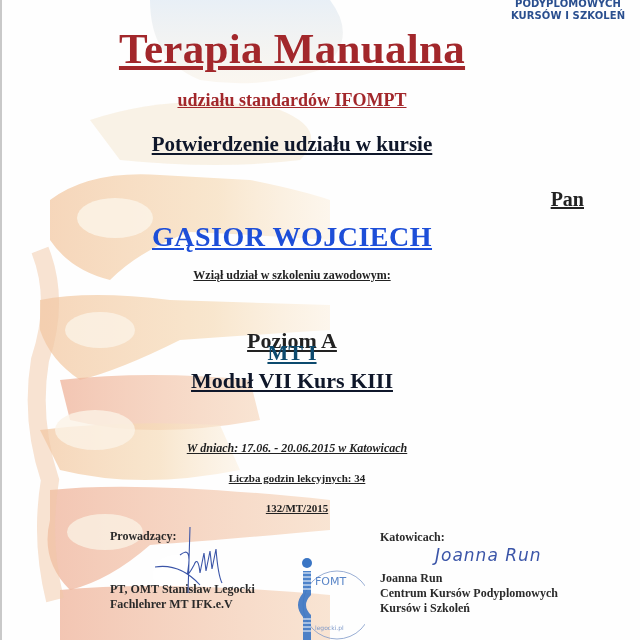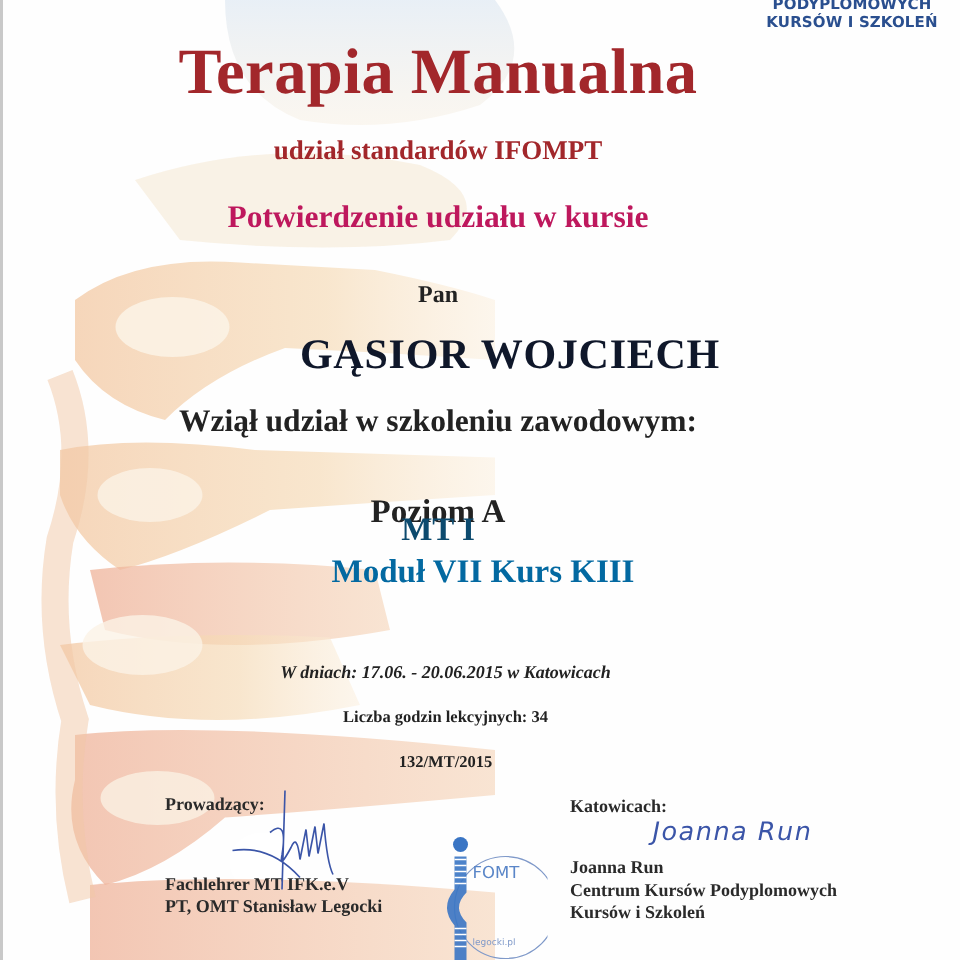--- a/index.html
+++ b/index.html
@@ -1,30 +1,30 @@
 <!DOCTYPE html>
 <html><head>
 <meta charset="utf-8">
 <style>
   html, body { margin: 0; padding: 0; }
   body { width: 640px; height: 640px; overflow: hidden; background: #ffffff; font-family: "Liberation Serif", serif; }
   .page { position: relative; width: 640px; height: 640px; background: #fefefe; overflow: hidden; }
   .left-edge { position: absolute; left: 0; top: 0; width: 2px; height: 640px; background: #c9c9c9; }
   .spine { position: absolute; left: 0; top: 0; width: 640px; height: 640px; pointer-events: none; }
-  .abs { position: absolute; left: 0; width: 584px; text-align: center; white-space: nowrap; }
+  .abs { position: absolute; left: 0; width: 584px; text-align: center; white-space: nowrap; text-decoration: underline; }
   .header-logo { position: absolute; top: -2px; left: 498px; width: 140px; text-align: center; font-family: "DejaVu Sans", sans-serif; font-weight: bold; font-size: 10px; line-height: 12px; color: #2a4f8f; letter-spacing: 0.1px; }
   .title { top: 24px; font-size: 43px; font-weight: bold; color: #a2272b; letter-spacing: 0.3px; }
   .subtitle { top: 90px; font-size: 18px; font-weight: bold; color: #a2272b; }
-  .confirm { top: 132px; font-size: 21px; font-weight: bold; color: #be185d; }
-  .salutation { top: 188px; font-size: 16px; font-weight: bold; color: #222; }
-  .name { top: 221px; font-size: 28px; font-weight: bold; color: #0f172a; letter-spacing: 0.5px; padding-left: 48px; }
-  .participated { top: 268px; font-size: 21px; font-weight: bold; color: #222; }
+  .confirm { top: 132px; font-size: 21px; font-weight: bold; color: #0f172a; }
+  .salutation { top: 188px; font-size: 20px; font-weight: bold; color: #222; text-align: right; }
+  .name { top: 221px; font-size: 28px; font-weight: bold; color: #1d4ed8; letter-spacing: 0.5px; }
+  .participated { top: 268px; font-size: 12px; font-weight: bold; color: #222; }
   .course1 { top: 328px; font-size: 22px; font-weight: bold; color: #222; line-height: 26px; }
   .course2 { top: 340px; font-size: 22px; font-weight: bold; color: #0c4a6e; line-height: 26px; }
-  .course3 { top: 368px; font-size: 22px; font-weight: bold; color: #0369a1; line-height: 26px; margin-left: 30px; }
+  .course3 { top: 368px; font-size: 22px; font-weight: bold; color: #0f172a; line-height: 26px; }
   .dates { top: 441px; font-size: 12px; font-weight: bold; font-style: italic; color: #222; left: 5px; }
   .hours { top: 472px; font-size: 11px; font-weight: bold; color: #222; left: 5px; }
   .number { top: 502px; font-size: 11px; font-weight: bold; color: #222; left: 5px; }
   .sig-block { position: absolute; white-space: nowrap; font-weight: bold; color: #2a2a2a; }
   .left-sig { left: 110px; top: 529px; width: 200px; }
   .right-sig { left: 380px; top: 530px; width: 240px; }
   .sig-label { font-size: 12px; }
   .sig-line { font-size: 12px; line-height: 15px; }
   .signature { position: absolute; pointer-events: none; }
   .fomt-logo { position: absolute; left: 285px; top: 555px; width: 80px; height: 85px; }
@@ -72,37 +72,37 @@
     <path d="M60 590 Q160 580 330 595 L330 640 L60 640 Z" fill="url(#bonePink)"></path>
     <path d="M40 250 Q60 300 40 360 Q30 420 50 480 Q40 540 55 600" stroke="#f1c7a6" stroke-width="18" fill="none" opacity="0.5"></path>
   </svg>
 
   <div class="header-logo">
     <div>PODYPLOMOWYCH</div>
     <div>KURSÓW I SZKOLEŃ</div>
   </div>
 
   <div class="abs title">Terapia Manualna</div>
-  <div class="abs subtitle">udział standardów IFOMPT</div>
+  <div class="abs subtitle">udziału standardów IFOMPT</div>
   <div class="abs confirm">Potwierdzenie udziału w kursie</div>
   <div class="abs salutation">Pan</div>
   <div class="abs name">GĄSIOR WOJCIECH</div>
   <div class="abs participated">Wziął udział w szkoleniu zawodowym:</div>
   <div class="abs course1">Poziom A</div>
   <div class="abs course2">MT I</div>
   <div class="abs course3">Moduł VII Kurs KIII</div>
   <div class="abs dates">W dniach: 17.06. - 20.06.2015 w Katowicach</div>
   <div class="abs hours">Liczba godzin lekcyjnych: 34</div>
   <div class="abs number">132/MT/2015</div>
 
   <div class="sig-block left-sig">
     <div class="sig-label">Prowadzący:</div>
     <div style="height:38px"></div>
+    <div class="sig-line">PT, OMT Stanisław Legocki</div>
     <div class="sig-line">Fachlehrer MT IFK.e.V</div>
-    <div class="sig-line">PT, OMT Stanisław Legocki</div>
   </div>
   <svg class="signature" style="left:150px;top:525px" width="80" height="70" viewBox="0 0 80 70">
     <path d="M40 2 L38 68 M5 42 Q30 38 50 60 M30 30 Q42 20 38 45 Q36 55 44 40 Q48 30 50 48 L54 28 L56 46 L60 26 L62 44 L66 24 Q68 50 72 58" stroke="#3b55a8" stroke-width="1.1" fill="none"></path>
   </svg>
 
   <svg class="fomt-logo" viewBox="0 0 80 85">
     <circle cx="52" cy="50" r="34" fill="none" stroke="#7f99c9" stroke-width="0.8"></circle>
     <circle cx="22" cy="8" r="5" fill="#3a75c4"></circle>
     <path d="M18 16 L26 16 L26 40 Q16 50 26 60 L26 85 L18 85 L18 62 Q8 50 18 38 Z" fill="#3a75c4" opacity="0.9"></path>
     <path d="M18 18 L26 18 M18 22 L26 22 M18 26 L26 26 M18 30 L26 30 M18 34 L26 34 M18 64 L26 64 M18 68 L26 68 M18 72 L26 72 M18 76 L26 76" stroke="#ffffff" stroke-width="1"></path>

